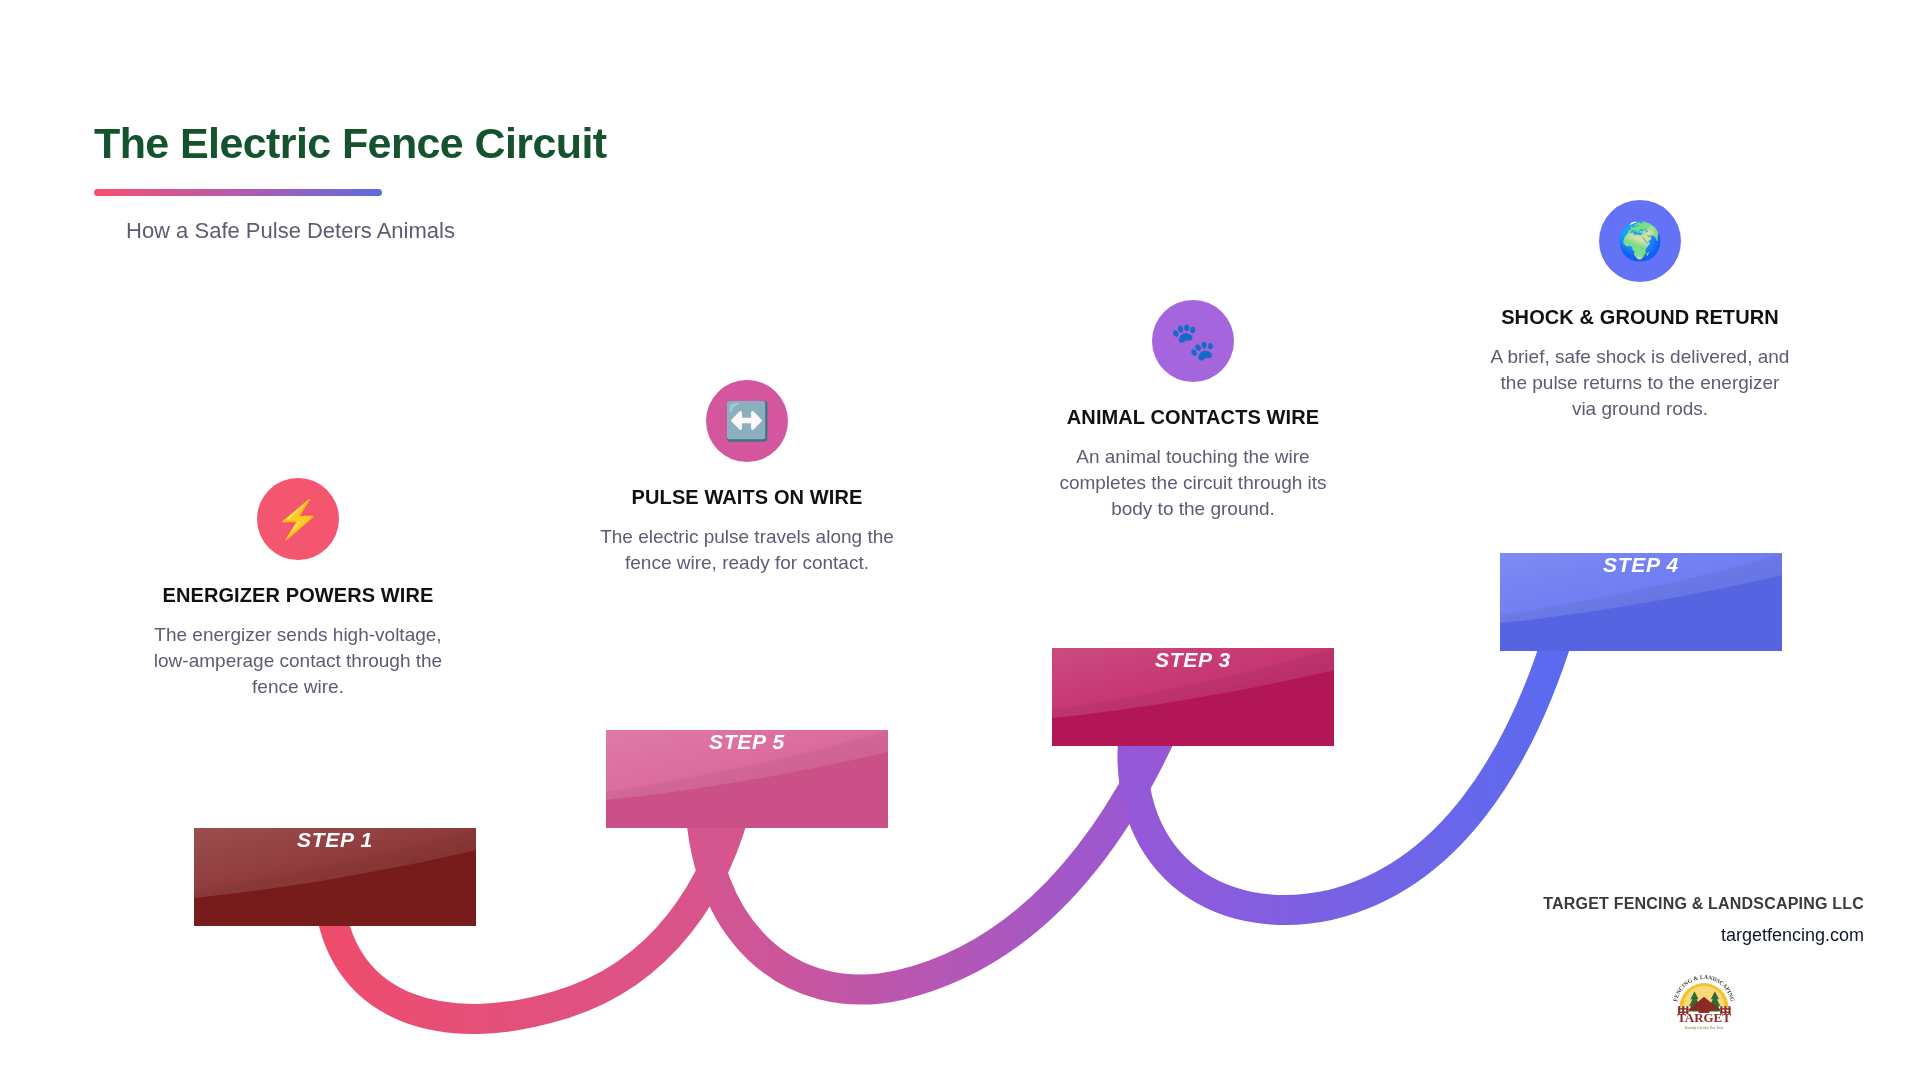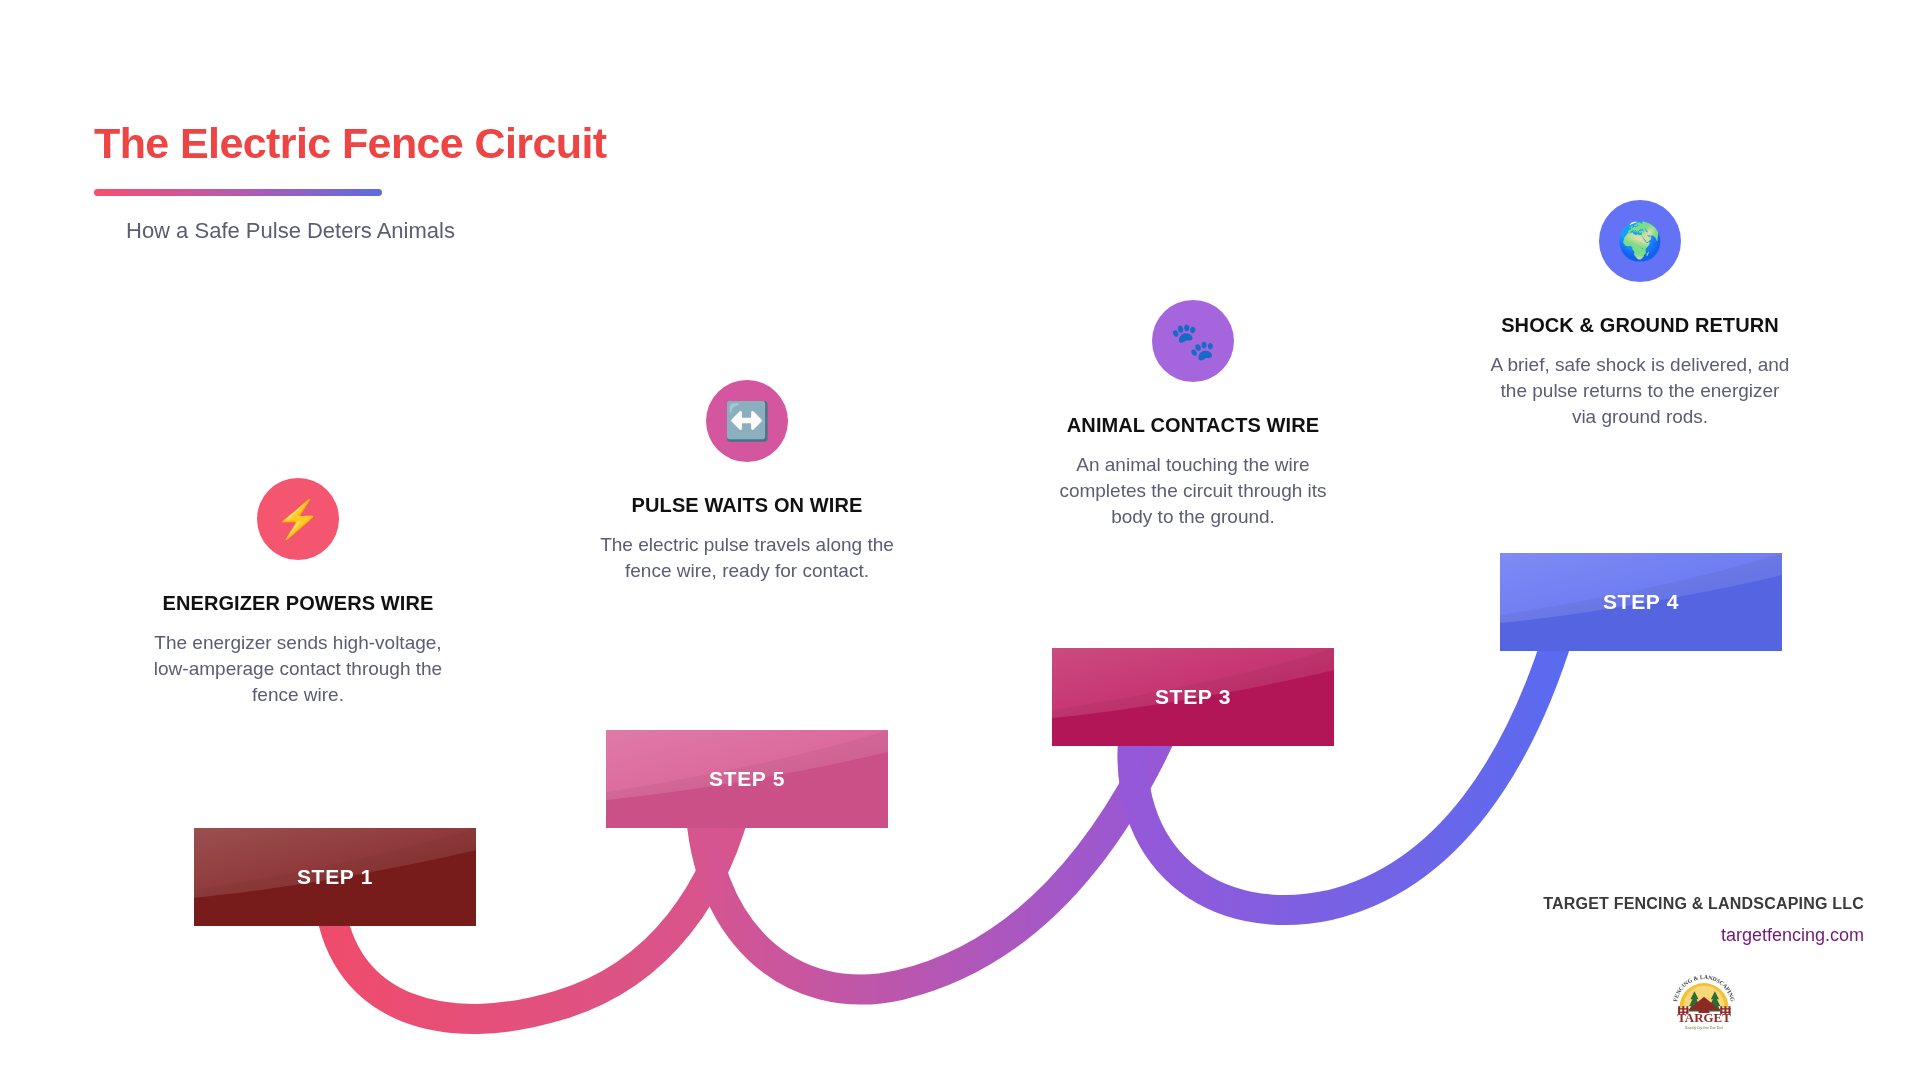--- a/index.html
+++ b/index.html
@@ -14,21 +14,21 @@
     position:relative;
     width:1920px; height:1080px;
     background:#ffffff;
   }
 
   
   .header { position:absolute; left:94px; top:120px; }
   .title {
     font-size:43px;
     font-weight:bold;
-    color:#ef4444;
+    color:#14532d;
     letter-spacing:-0.6px;
     line-height:1.1;
     white-space:nowrap;
   }
   .title-rule {
     margin-top:22px;
     width:288px; height:7px;
     border-radius:4px;
     background:linear-gradient(90deg,#f74f6e 0%, #b35bb0 52%, #5b6ce0 100%);
   }
@@ -51,43 +51,43 @@
     width:82px; height:82px;
     border-radius:50%;
     margin:0 auto;
     display:flex;
     align-items:center;
     justify-content:center;
     font-size:37px;
     line-height:1;
   }
   .step-heading {
-    margin-top:30px;
+    margin-top:22px;
     font-size:20px;
     font-weight:bold;
     color:#111111;
     line-height:1.32;
     letter-spacing:0.1px;
   }
   .step-body {
     margin-top:14px;
     font-size:19px;
     color:#5c5c74;
     line-height:1.35;
     font-weight:400;
   }
 
   
   .banner {
     position:absolute;
     width:282px; height:98px;
     display:flex;
-    align-items:center;
     justify-content:center;
     overflow:hidden;
+    font-style:italic;
   }
   .banner-sheen {
     position:absolute; inset:0;
     pointer-events:none;
   }
   .banner-label {
     position:relative;
     color:#ffffff;
     font-size:21px;
     font-weight:bold;
@@ -108,21 +108,21 @@
   .footer-company {
     font-size:16px;
     font-weight:bold;
     color:#3a3a3a;
     letter-spacing:0.2px;
     white-space:nowrap;
   }
   .footer-url {
     margin-top:12px;
     font-size:18px;
-    color:#701a75;
+    color:#0f172a;
     white-space:nowrap;
   }
   .footer-logo { width:68px; height:68px; flex:0 0 auto; }
 </style>
 </head>
 <body>
 
 <div class="canvas">
 
   <div class="header">

